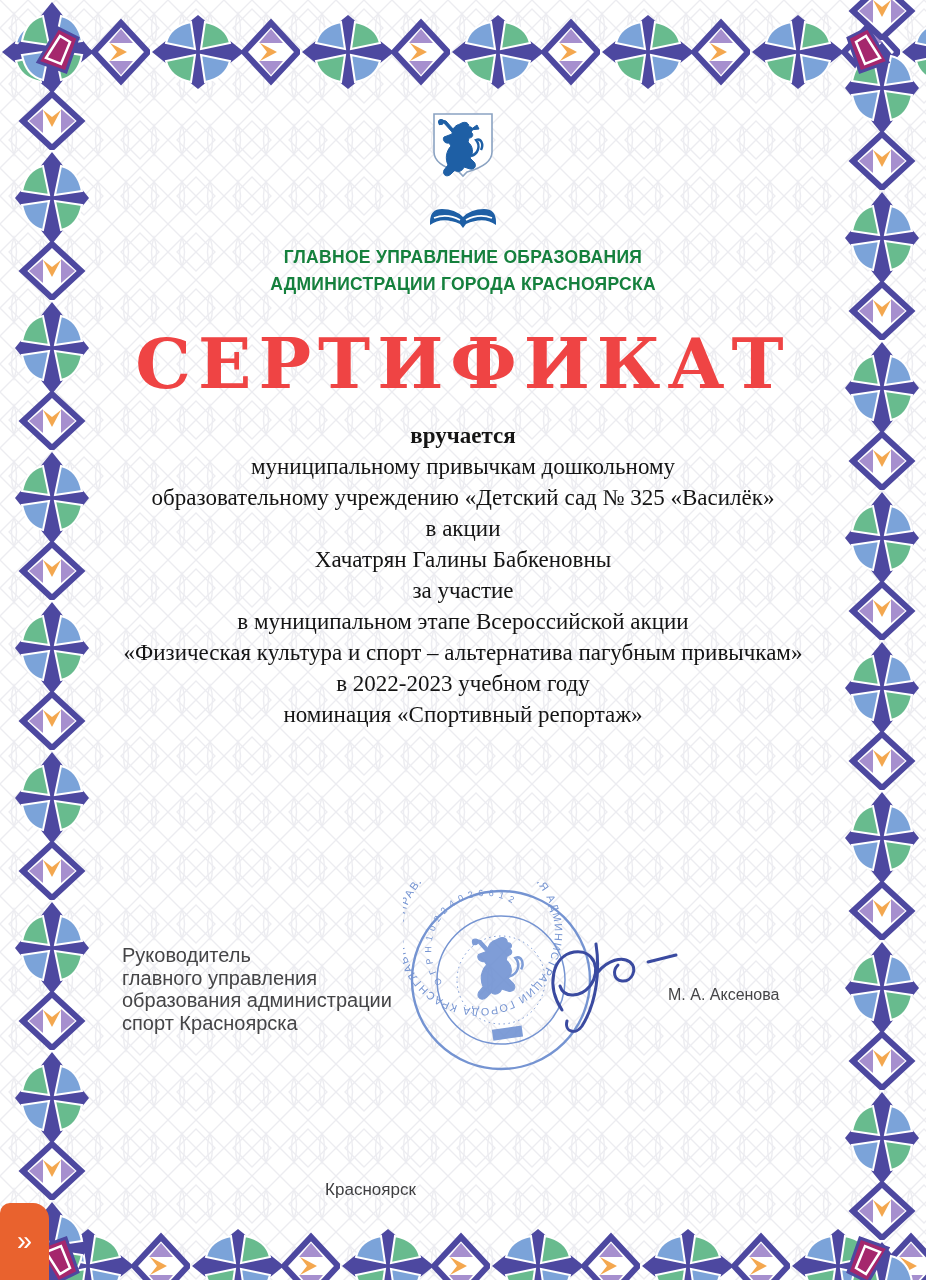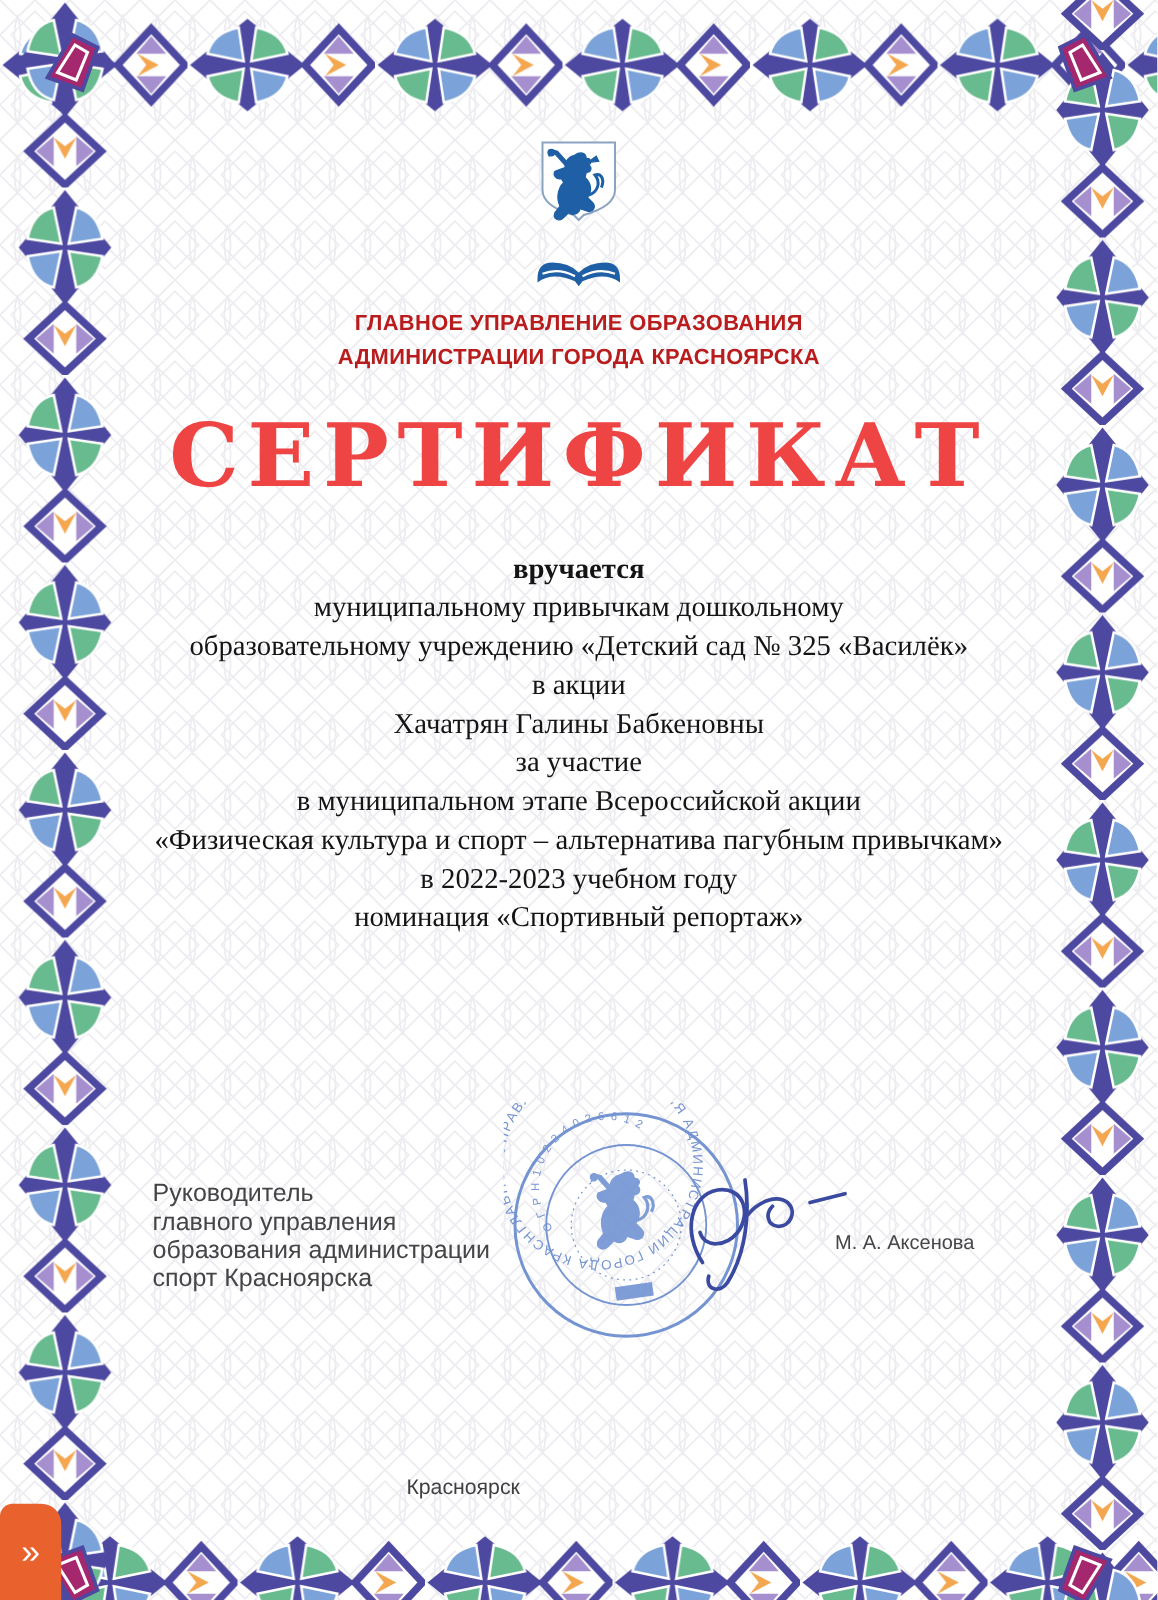--- a/index.html
+++ b/index.html
@@ -5,27 +5,27 @@
   html,body{margin:0;padding:0;}
   body{
     width:926px;height:1280px;position:relative;overflow:hidden;
     background:#ffffff;
     font-family:"Liberation Sans",sans-serif;
   }
   .layer{position:absolute;left:0;top:0;}
   
   .content{position:absolute;left:0;top:0;width:926px;text-align:center;z-index:2;}
   .logo{margin-top:112px;display:inline-block;}
-  .org{margin-top:14px;color:#b91c1c;font-weight:700;font-size:17.5px;line-height:27px;letter-spacing:.3px;}
+  .org{margin-top:14px;color:#15803d;font-weight:700;font-size:17.5px;line-height:27px;letter-spacing:.3px;}
   .title{
     margin:36px 0 0 0;color:#ef4444;
     font-family:"DejaVu Serif",serif;font-weight:700;
     font-size:70px;letter-spacing:7px;line-height:60px;
   }
-  .body-text{margin-top:44px;font-family:"Liberation Serif",serif;font-size:23px;line-height:31px;color:#141414;}
+  .body-text{margin-top:26px;font-family:"Liberation Serif",serif;font-size:23px;line-height:31px;color:#141414;}
   .body-text .b{font-weight:700;}
   .sig-block{
     position:absolute;left:122px;top:944px;text-align:left;
     font-size:20px;line-height:22.5px;color:#454547;z-index:2;
   }
   .sig-name{position:absolute;left:668px;top:986px;font-size:16px;color:#454547;z-index:3;}
   .city{position:absolute;left:0;top:1180px;width:741px;text-align:center;font-size:17px;color:#3f3f41;z-index:2;}
   .seal-svg{position:absolute;left:403px;top:882px;z-index:2;opacity:.88;}
   .sign-svg{position:absolute;left:540px;top:922px;z-index:3;}
   

